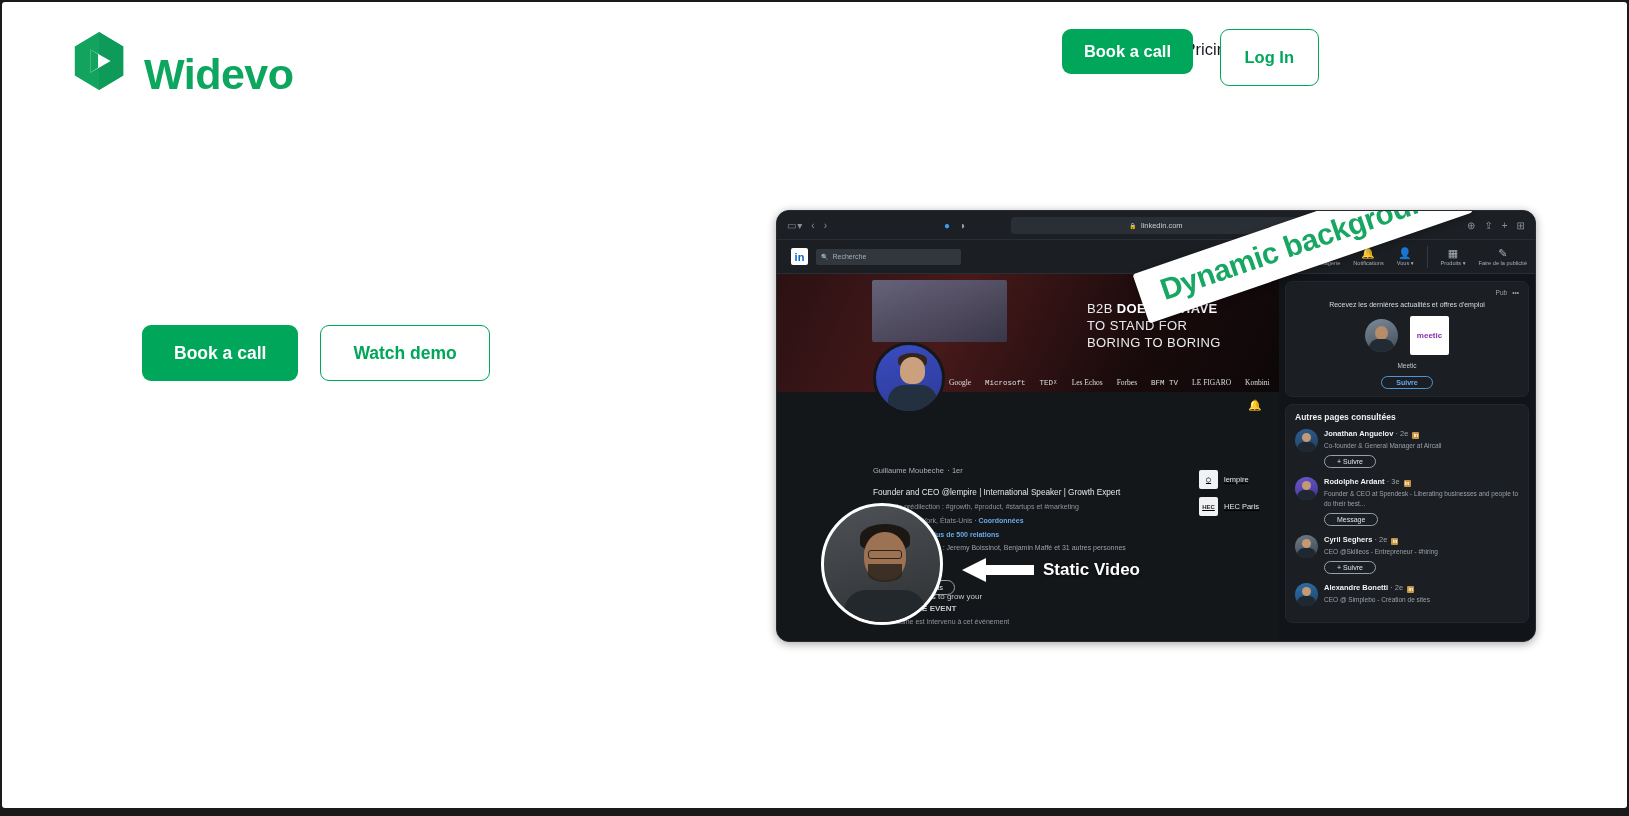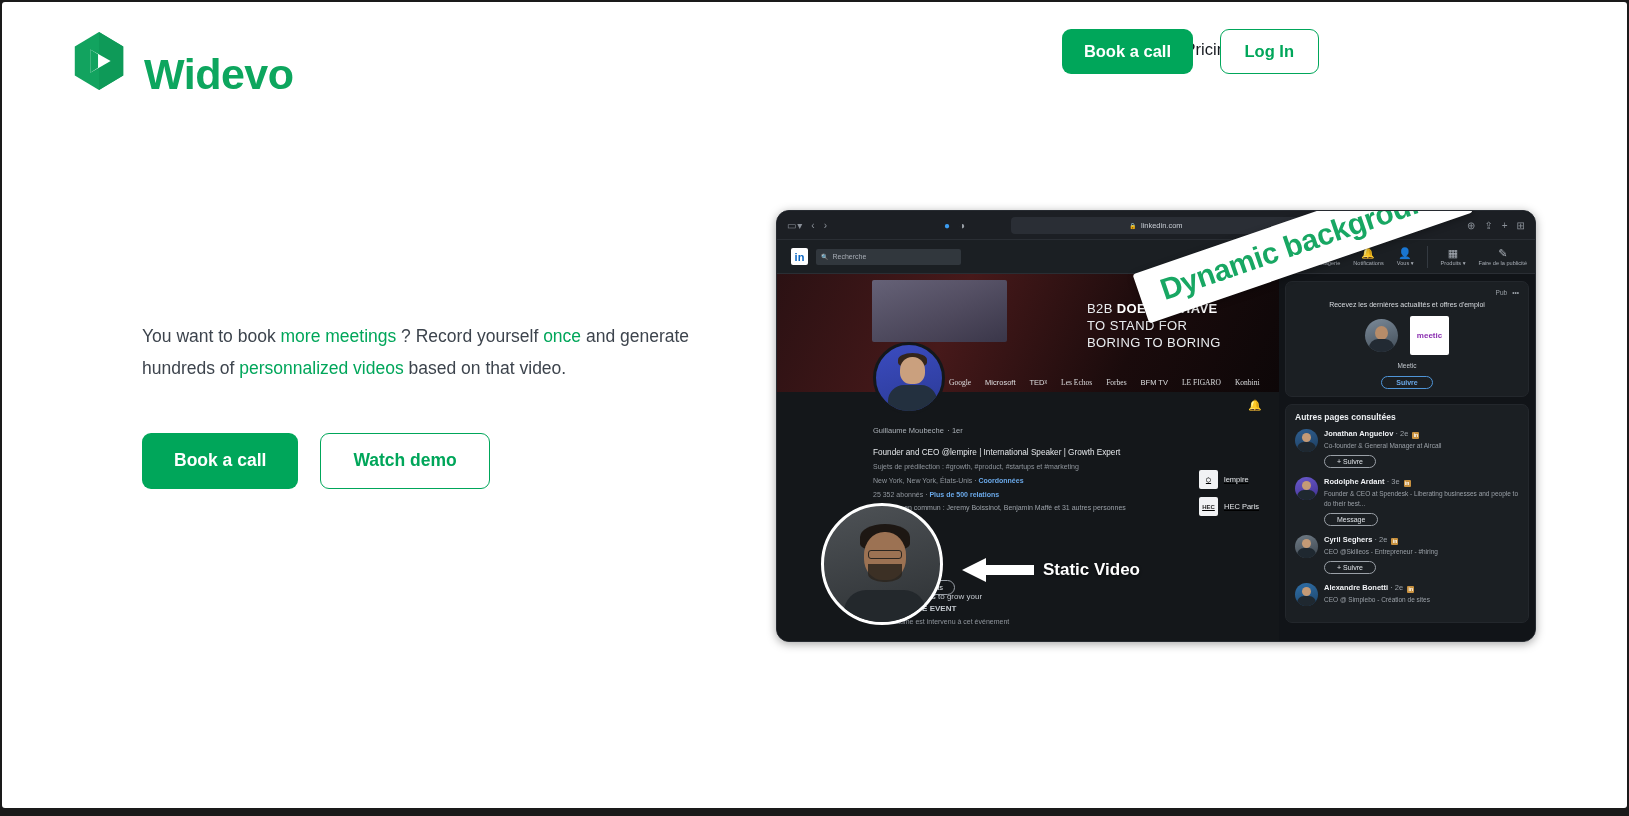--- a/index.html
+++ b/index.html
@@ -47,21 +47,21 @@
     position: absolute; right: 434px; top: 27px;
     height: 45px; padding: 0 22px;
     background: #00A65A; color: #fff;
     border: none; border-radius: 9px;
     font-size: 16.5px; font-weight: 700;
     font-family: "Liberation Sans", sans-serif;
     cursor: pointer; white-space: nowrap;
   }
   .btn-outline {
     position: absolute; right: 308px; top: 27px;
-    height: 45px; padding: 0 24px;
+    height: 57px; padding: 0 24px;
     background: #fff; color: #00A65A;
     border: 1.5px solid #00A65A; border-radius: 9px;
     font-size: 16.5px; font-weight: 700;
     font-family: "Liberation Sans", sans-serif;
     cursor: pointer; white-space: nowrap;
   }
 
   
   .hero-left { position: absolute; left: 140px; top: 275px; width: 600px; }
   .headline {
@@ -167,21 +167,21 @@
     color: #e9ecef; font-size: 13px; line-height: 1.32;
     letter-spacing: .4px;
   }
   .banner-txt b { color: #fff; }
   .logos {
     position: absolute; bottom: 5px; left: 172px;
     display: flex; align-items: center; gap: 14px;
     color: #e6e8ea; font-size: 7.5px; opacity: .93;
   }
   .logo-it { white-space: nowrap; font-family: "Liberation Serif", serif; }
-  .logo-sq { font-family: Liberation Sans, sans-serif; }
+  .logo-sq { font-family: Liberation Mono, monospace; }
 
   .avatar-big {
     position: absolute; left: 96px; top: 68px;
     width: 72px; height: 72px; border-radius: 50%;
     background: linear-gradient(165deg,#3b4cc0,#2b3a96);
     border: 3px solid #14171a; overflow: hidden;
   }
   .avatar-big .head {
     position: absolute; left: 24px; top: 12px; width: 25px; height: 27px;
     background: #caa07e; border-radius: 48% 48% 42% 42%;
@@ -195,21 +195,21 @@
     background: #23303f; border-radius: 16px 16px 0 0;
   }
 
   .bell {
     position: absolute; right: 17px; top: 125px;
     color: #c9ced4; font-size: 11px;
   }
 
   .prof { position: absolute; left: 96px; top: 148px; width: 300px; }
   .prof-name {
-    font-size: 12.5px; font-weight: 700; color: #f2f4f6;
+    font-size: 12.5px; font-weight: 700; color: #f2f4f6; margin-top: 40px;
   }
   .prof-name span { font-size: 7.5px; font-weight: 400; color: #aab0b7; }
   .prof-title {
     font-size: 8.2px; color: #e4e7ea; line-height: 1.45; margin-top: 11px;
     width: 272px;
   }
   .prof-sub {
     font-size: 7px; color: #8f959c; line-height: 1.55; margin-top: 3px;
   }
   .prof-link { color: #6aa8e8; font-weight: 700; }
@@ -388,23 +388,20 @@
       <span class="nav-link active">Home</span>
       <span class="nav-link">Pricing</span>
       <span class="nav-link">Demo</span>
     </div>
     <button class="btn-primary">Book a call</button>
     <button class="btn-outline">Log In</button>
   </div>
 
   <div class="hero-left">
 
-    <p class="subhead">
-      <span>You want to book </span><span class="sub-green">more meetings</span><span> ? Record yourself </span><span class="sub-green">once</span><span> and generate hundreds of </span><span class="sub-green">personnalized videos</span><span> based on that video.</span>
-    </p>
 
     <div class="cta-row">
       <button class="cta-fill">Book a call</button>
       <button class="cta-line">Watch demo</button>
     </div>
   </div>
 
   <div class="mock">
 
     <div class="chrome">

